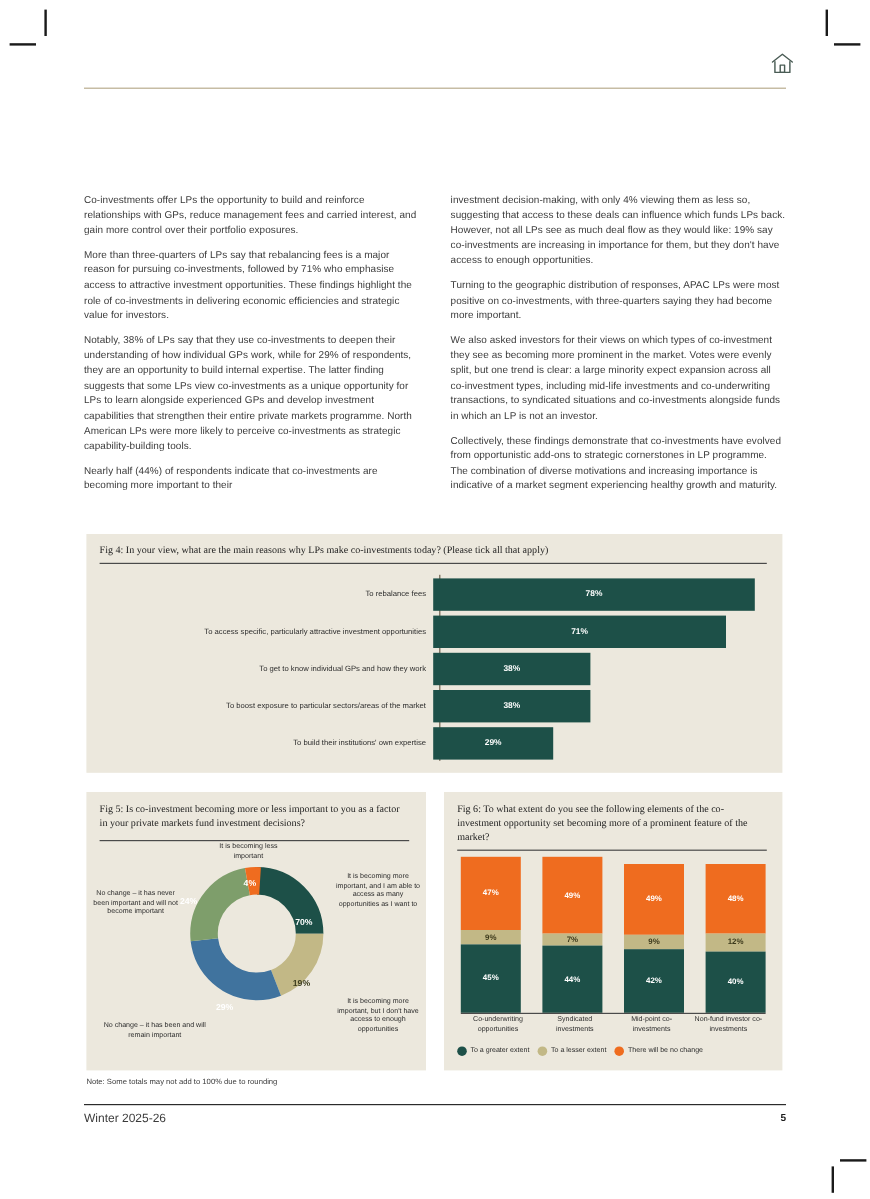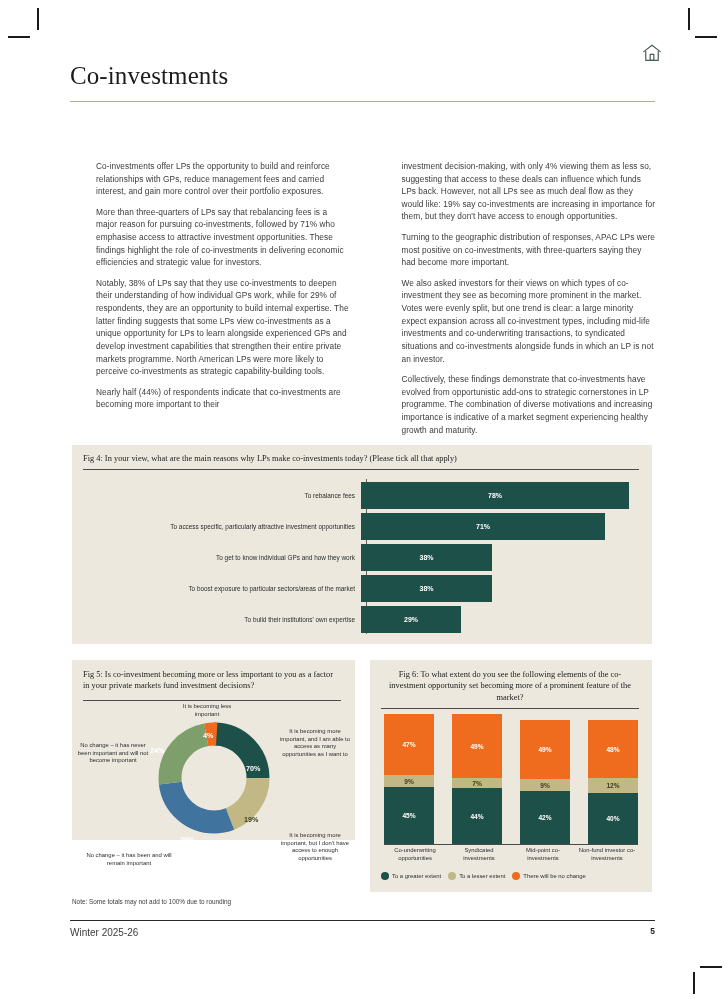--- a/index.html
+++ b/index.html
@@ -31,21 +31,21 @@
   .rule-gold { margin-top: 11px; border-top: 1px solid #b9ac8e; }
   .standfirst {
     margin-top: 13px;
     font-family: "Liberation Serif", serif;
     font-size: 12.6px; line-height: 1.35; color: #1d4f44;
   }
 
   
   .cols { position: absolute; left: 70px; top: 160px; width: 585px;
           display: flex; gap: 26px; }
-  .col { width: 280px; margin-left: 26px; }
+  .col { width: 280px; }
   .col p {
     font-size: 8.3px; line-height: 1.52; color: #3b3b3b;
     margin-bottom: 8px; letter-spacing: .06px;
   }
   .col p:last-child { margin-bottom: 0; }
 
   
   .panel { position: absolute; background: #ece8dd; }
 
   .fig-title {
@@ -66,37 +66,37 @@
     width: 278px; text-align: right; padding-right: 6px;
     font-size: 6.4px; color: #2c2c2c; line-height: 1.25;
   }
   .f4-bar {
     height: 27px; background: #1d5048; position: relative;
     display: flex; align-items: center; justify-content: center;
   }
   .f4-val { font-size: 7px; font-weight: bold; color: #ffffff; }
 
   
-  #fig5 { left: 72px; top: 660px; width: 283px; height: 180px; }
+  #fig5 { left: 72px; top: 660px; width: 283px; height: 232px; }
   #fig5 .fig-title { position: absolute; left: 11px; top: 9px; width: 258px; }
   #fig5 .fig-rule  { position: absolute; left: 11px; top: 40px; width: 258px; }
   .donut-wrap { position: absolute; left: 0; top: 44px; width: 283px; height: 186px; }
   .donut-svg  { position: absolute; left: 84px; top: 16px; }
   .d-lab {
     position: absolute; font-size: 5.9px; line-height: 1.3;
     color: #2c2c2c;
   }
   .d-val {
     position: absolute; font-size: 7.2px; font-weight: bold; color: #ffffff;
   }
   .d-val.dark { color: #3d3d1f; text-align: center; }
 
   
   #fig6 { left: 370px; top: 660px; width: 282px; height: 232px; }
-  #fig6 .fig-title { position: absolute; left: 11px; top: 9px; width: 258px; text-align: center; }
+  #fig6 .fig-title { position: absolute; left: 11px; top: 9px; width: 258px; }
   #fig6 .fig-rule  { position: absolute; left: 11px; top: 48px; width: 258px; }
 
   .f6-plot { position: absolute; left: 14px; top: 54px; width: 254px; height: 130px;
              display: flex; align-items: flex-end; justify-content: space-between; }
   .f6-colwrap { width: 50px; display: flex; flex-direction: column; justify-content: flex-end;
                 height: 130px; }
   .f6-seg { display: flex; align-items: center; justify-content: center; }
   .f6-seg span { font-size: 6.6px; font-weight: bold; }
   .seg-no     { background: #ef6c1f; }
   .seg-no span{ color: #ffffff; }
@@ -138,21 +138,20 @@
 
   <div class="home-icon">
     <svg width="22" height="22" viewBox="0 0 24 24" fill="none" stroke="#4a5c55" stroke-width="1.3" stroke-linecap="round" stroke-linejoin="round">
       <path d="M3 10.5 12 3.5l9 7"></path>
       <path d="M5.2 10.2V20h13.6v-9.8"></path>
       <rect x="10" y="13.4" width="4" height="6.6"></rect>
     </svg>
   </div>
 
   <div class="title-block">
-    <h1 class="doc-title">Co-investments</h1>
     <div class="rule-gold"></div>
   </div>
 
   <div class="cols">
     <div class="col">
       <p>Co-investments offer LPs the opportunity to build and reinforce relationships with GPs, reduce management fees and carried interest, and gain more control over their portfolio exposures.</p>
       <p>More than three-quarters of LPs say that rebalancing fees is a major reason for pursuing co-investments, followed by 71% who emphasise access to attractive investment opportunities. These findings highlight the role of co-investments in delivering economic efficiencies and strategic value for investors.</p>
       <p>Notably, 38% of LPs say that they use co-investments to deepen their understanding of how individual GPs work, while for 29% of respondents, they are an opportunity to build internal expertise. The latter finding suggests that some LPs view co-investments as a unique opportunity for LPs to learn alongside experienced GPs and develop investment capabilities that strengthen their entire private markets programme. North American LPs were more likely to perceive co-investments as strategic capability-building tools.</p>
       <p>Nearly half (44%) of respondents indicate that co-investments are becoming more important to their</p>
     </div>

